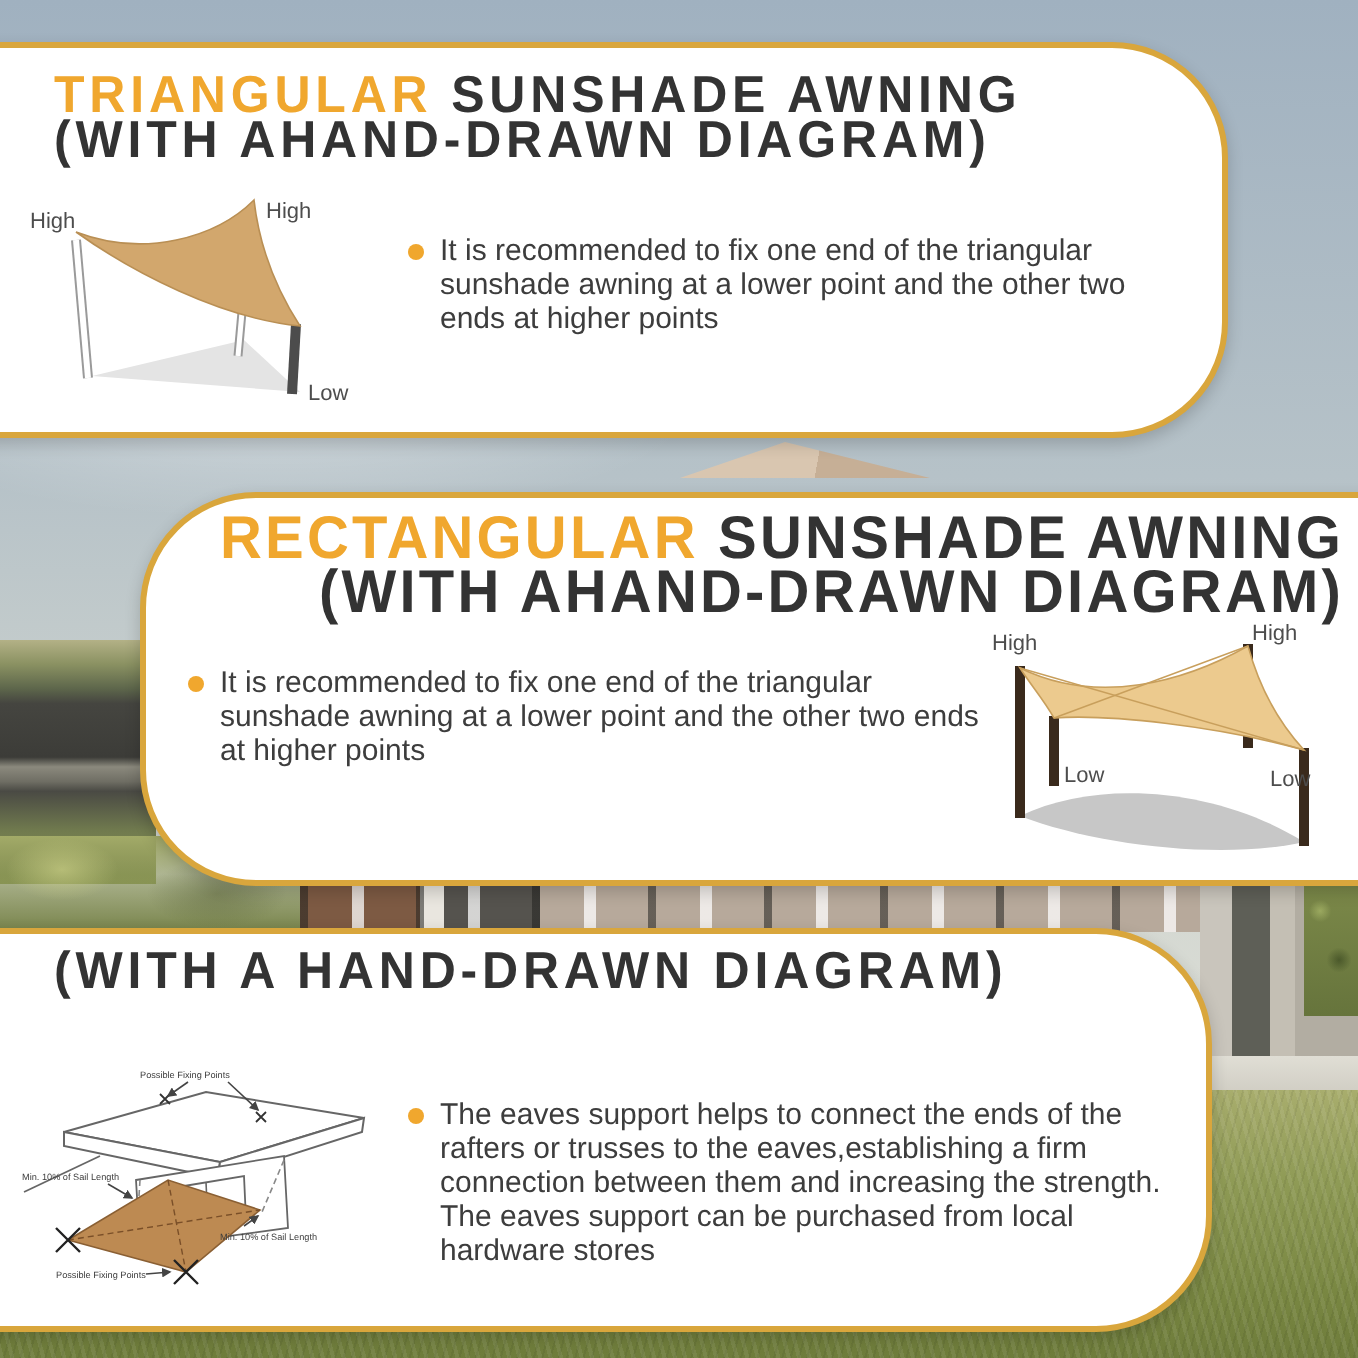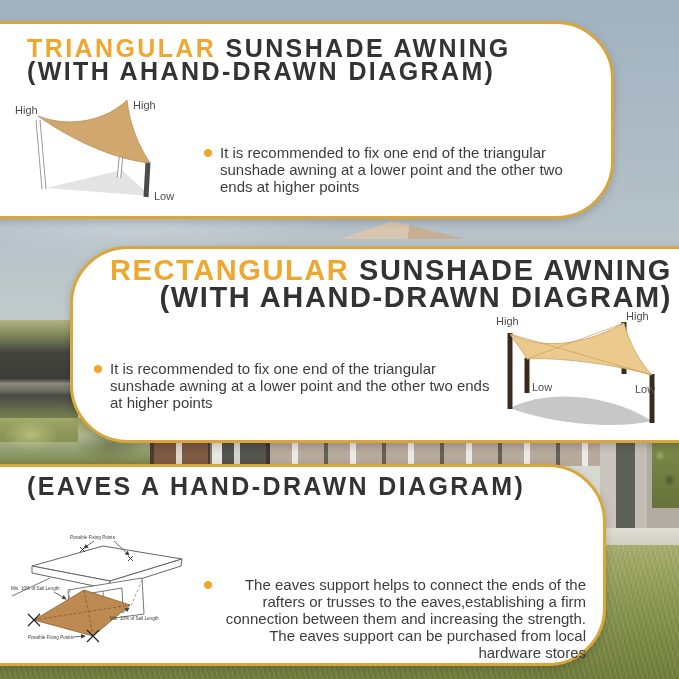--- a/index.html
+++ b/index.html
@@ -79,31 +79,31 @@
     position:absolute;color:#333333;font-weight:800;
     font-size:25px;line-height:22px;letter-spacing:2.4px;
     white-space:nowrap;transform:scaleY(1.04);transform-origin:top left;
   }
   .title .accent{color:#f0a72e;}
   .t1{left:27px;top:36px;}
   .t2{left:88px;top:256px;width:584px;text-align:right;
       font-size:29px;line-height:26px;letter-spacing:1.6px;transform-origin:top right;}
   .t3{left:27px;top:474px;}
   
-  .bullet{position:absolute;display:flex;align-items:flex-start;margin-top:27px;}
+  .bullet{position:absolute;display:flex;align-items:flex-start;}
   .bullet .dot{
     flex:0 0 auto;width:8px;height:8px;border-radius:50%;
     background:#f0a72e;margin:5px 8px 0 0;
   }
   .bullet p{
     margin:0;font-size:15px;line-height:17px;color:#3d3d3d;
   }
   .b1{left:204px;top:117px;width:380px;}
   .b2{left:94px;top:333px;width:400px;}
-  .b3{left:204px;top:549px;width:382px;text-align:right;}
+  .b3{left:204px;top:549px;width:382px;}
   
   .diagram{position:absolute;}
   .d1{left:14px;top:96px;width:186px;height:124px;}
   .d2{left:494px;top:311px;width:180px;height:123px;}
   .d3{left:10px;top:526px;width:192px;height:130px;}
   svg text{font-family:"Liberation Sans",sans-serif;fill:#4d4d4d;}
   .lbl{font-size:11px;}
   .tiny{font-size:4.6px;fill:#3c3c3c;}
 </style>
 </head>
@@ -169,21 +169,21 @@
     <line x1="33" y1="48" x2="130" y2="12" stroke="#c89f5c" stroke-width="0.7"></line>
     <text class="lbl" x="2" y="14">High</text>
     <text class="lbl" x="132" y="9">High</text>
     <text class="lbl" x="38" y="80">Low</text>
     <text class="lbl" x="141" y="82">Low</text>
   </svg>
 
   <div class="card card-3"></div>
 
   <div class="title t3">
-    <div>(EAVES A HAND-DRAWN DIAGRAM)</div>
+    <div>(WITH A HAND-DRAWN DIAGRAM)</div>
   </div>
 
   <svg class="diagram d3" viewBox="0 0 192 130">
     <defs>
       <marker id="ah" markerWidth="6" markerHeight="6" refX="5" refY="3" orient="auto">
         <path d="M0,0 L6,3 L0,6 Z" fill="#444"></path>
       </marker>
     </defs>
 
     <path d="M22,40 L93,20 L172,33 L100,55 Z" fill="#ffffff" stroke="#666" stroke-width="1"></path>

